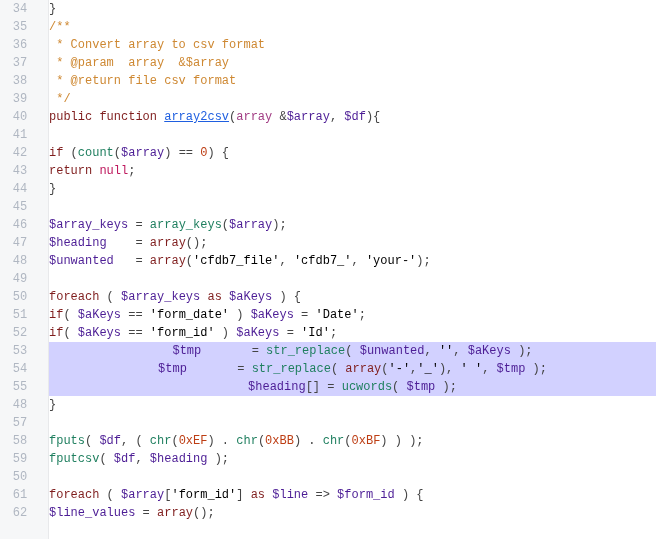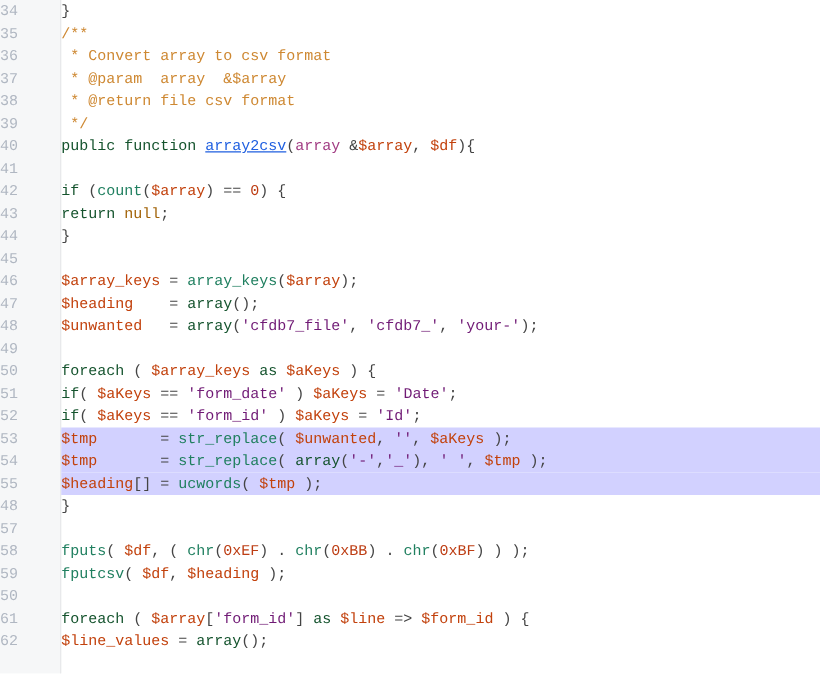--- a/index.html
+++ b/index.html
@@ -15,21 +15,21 @@
     width: 656px;
     height: 539px;
     overflow: hidden;
     background: #ffffff;
     box-sizing: border-box;
   }
   .gutter {
     width: 40px;
     background: #f6f7f8;
     color: #b0b7c2;
-    text-align: left;
+    text-align: center;
     padding: 0 8px 0 0;
     border-right: 1px solid #e8e9eb;
     user-select: none;
     flex-shrink: 0;
   }
   .gutter div {
     height: 18px;
   }
   .code {
     flex: 1;
@@ -38,34 +38,35 @@
     color: #333333;
     position: relative;
   }
   .code .line {
     height: 18px;
     padding-left: 0;
     position: relative;
   }
   .code .line.highlight {
     background: #d2d1ff;
+    text-align: center;
   }
   .i1 { padding-left: 32px; }
   .i3 { padding-left: 64px; }
   .i4 { padding-left: 80px; }
 
   .tok-comment { color: #ce8832; }
-  .tok-keyword { color: #14532d; }
+  .tok-keyword { color: #7f1d1d; }
   .tok-funcdef { color: #1f5fe0; text-decoration: underline; }
-  .tok-var { color: #c2410c; }
+  .tok-var { color: #4c1d95; }
   .tok-type { color: #a13c83; }
-  .tok-string { color: #701a75; }
+  .tok-string { color: #000000; }
   .tok-number { color: #bd3d13; }
   .tok-func { color: #1f7f5f; font-family: Liberation Mono, monospace; }
-  .tok-null { color: #a16207; }
+  .tok-null { color: #be185d; }
   .tok-punc { color: #444; }
 </style>
 </head>
 <body>
 
 <div class="editor">
   <div class="gutter" id="gutter">
       <div>34</div>
       <div>35</div>
       <div>36</div>

